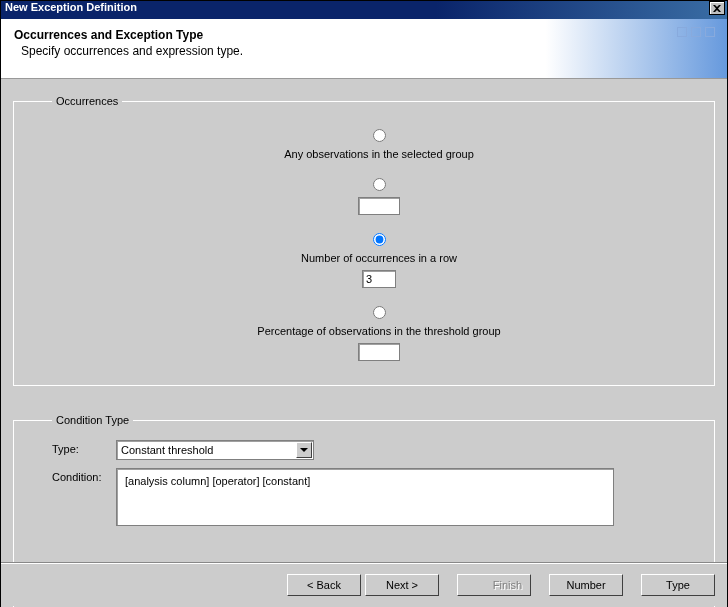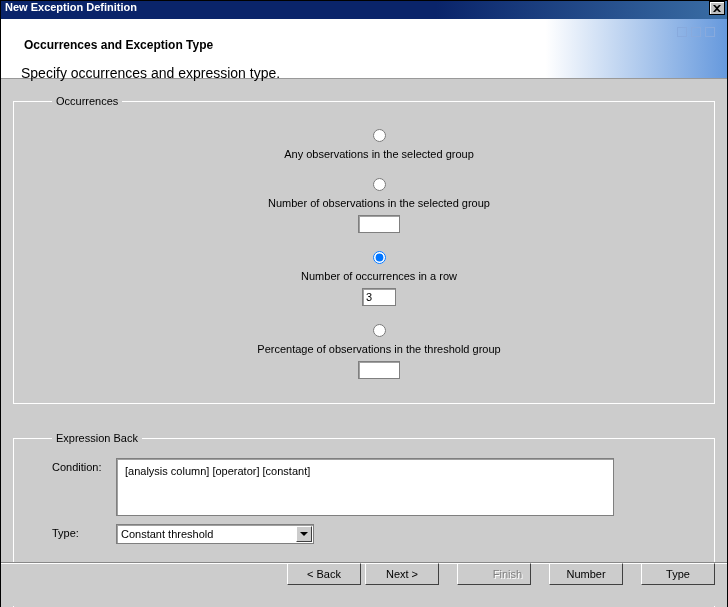--- a/index.html
+++ b/index.html
@@ -36,28 +36,28 @@
     box-shadow: inset 1px 1px 0 #fff;
   }
   .header {
     background: linear-gradient(to right, #ffffff 0%, #ffffff 75%, #6699dd 100%);
     height: 60px;
     padding: 8px 12px 0 12px;
     position: relative;
     border-bottom: 1px solid #999;
   }
   .header h1 {
-    margin: 11px;
+    margin: 1px;
     font-size: 12px;
     font-weight: bold;
     color: #000;
   }
   .header p {
-    margin: 13px 0 0 8px;
-    font-size: 14px;
+    margin: 2px 0 0 8px;
+    font-size: 12px;
     color: #000;
   }
   .header-boxes {
     position: absolute;
     top: 8px;
     right: 12px;
     display: flex;
     gap: 4px;
   }
   .header-boxes span {
@@ -166,21 +166,21 @@
   .button-bar {
     position: absolute;
     bottom: 0;
     left: 0;
     right: 0;
     height: 44px;
     border-top: 1px solid #888;
     box-shadow: inset 0 1px 0 #fff;
     display: flex;
     justify-content: flex-end;
-    align-items: flex-start;
+    align-items: center;
     padding-right: 12px;
     gap: 4px;
     background: #cccccc;
   }
   .btn {
     width: 74px;
     height: 22px;
     background: #cccccc;
     border: 1px solid;
     border-color: #fff #404040 #404040 #fff;
@@ -235,52 +235,51 @@
     <fieldset>
       <legend>Occurrences</legend>
 
       <div class="radio-row">
         <input type="radio" name="occ" style="">
         <label>Any observations in the selected group</label>
       </div>
 
       <div class="radio-row">
         <input type="radio" name="occ" style="">
-        <label>Number of observations in the selected group</label>
         <input class="num-input" type="text" value="" style="">
       </div>
 
       <div class="radio-row">
         <input type="radio" name="occ" checked="" style="">
         <label>Number of occurrences in a row</label>
         <input class="num-input small" type="text" value="3" style="">
       </div>
 
       <div class="radio-row">
         <input type="radio" name="occ" style="">
         <label>Percentage of observations in the threshold group</label>
         <input class="num-input" type="text" value="" style="">
       </div>
     </fieldset>
 
     <fieldset class="fieldset2">
-      <legend>Expression Back</legend>
-
-      <div class="form-row">
-        <div class="lbl">Condition:</div>
-        <div class="condition-box">
-          <span>[analysis column] [operator] [constant]</span>
-        </div>
-      </div>
+      <legend>Condition Type</legend>
 
       <div class="form-row">
         <div class="lbl">Type:</div>
         <div class="select-wrap">
           <span>Constant threshold</span>
           <div class="arrow"></div>
+        </div>
+      </div>
+
+      <div class="form-row">
+        <div class="lbl">Condition:</div>
+        <div class="condition-box">
+          <span>[analysis column] [operator] [constant]</span>
         </div>
       </div>
     </fieldset>
 
   </div>
 
   <div class="button-bar">
     <button class="btn">&lt; Back</button>
     <button class="btn">Next &gt;</button>
     <div class="btn-gap"></div>

